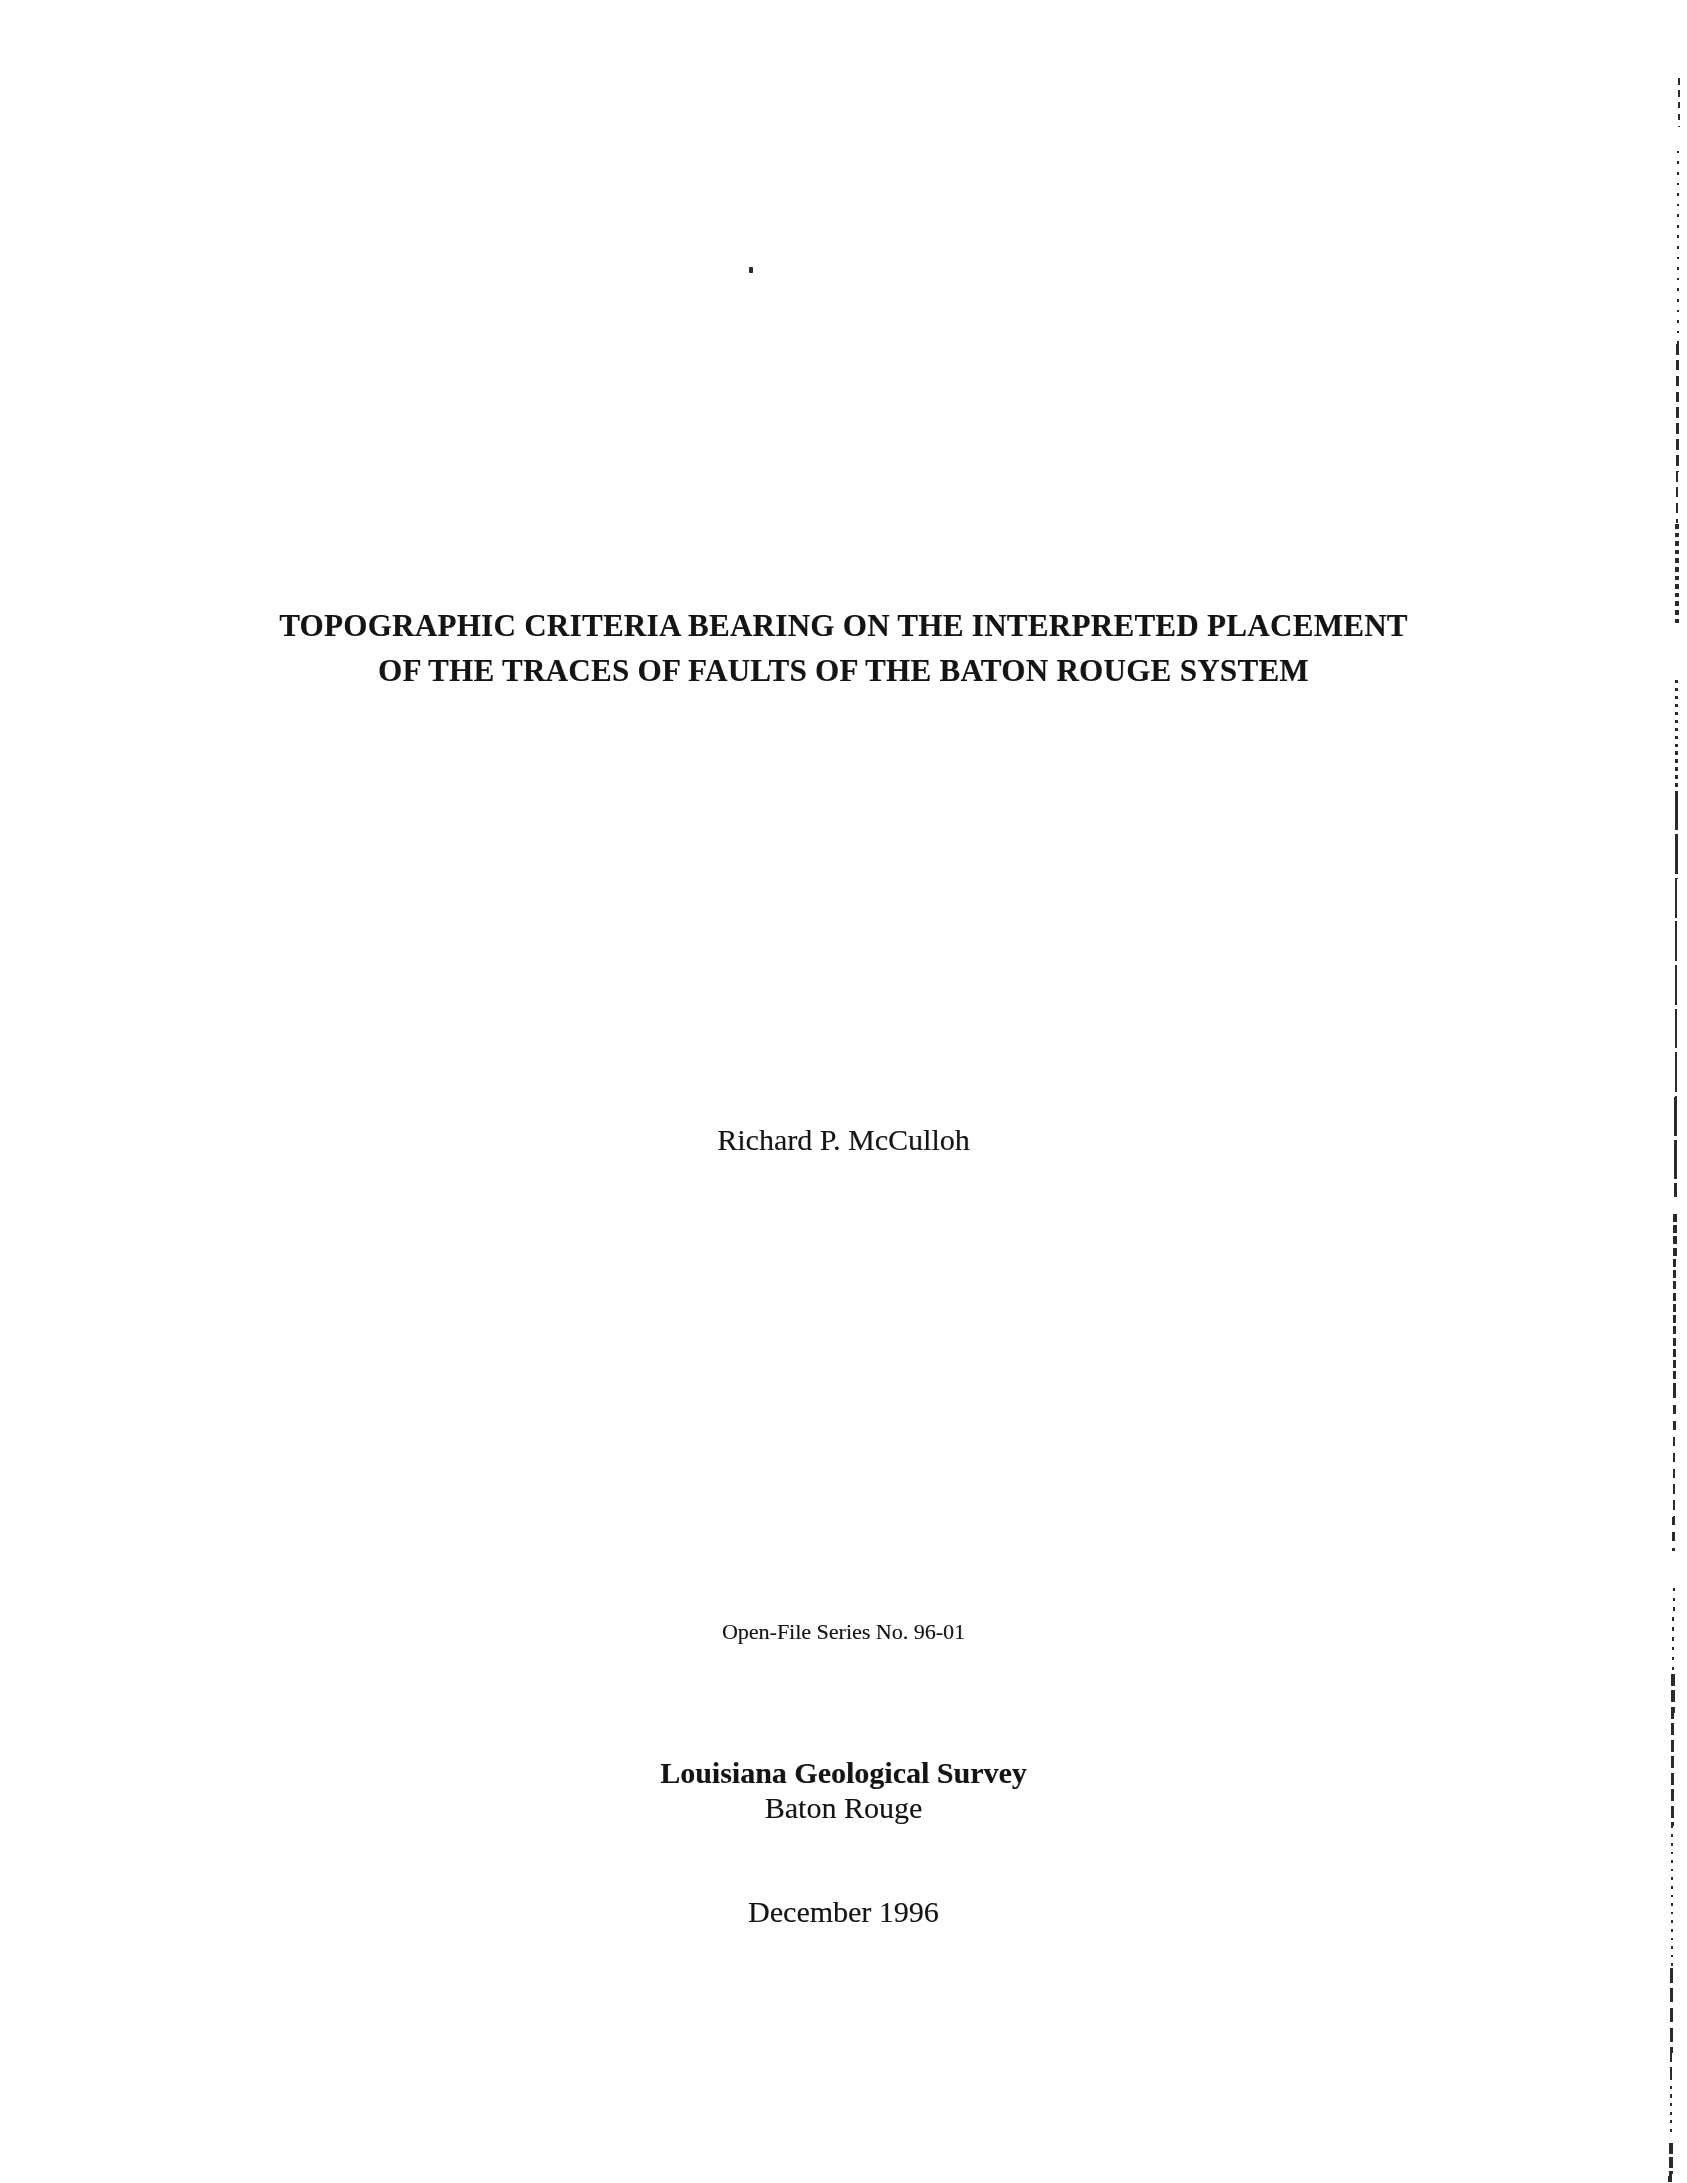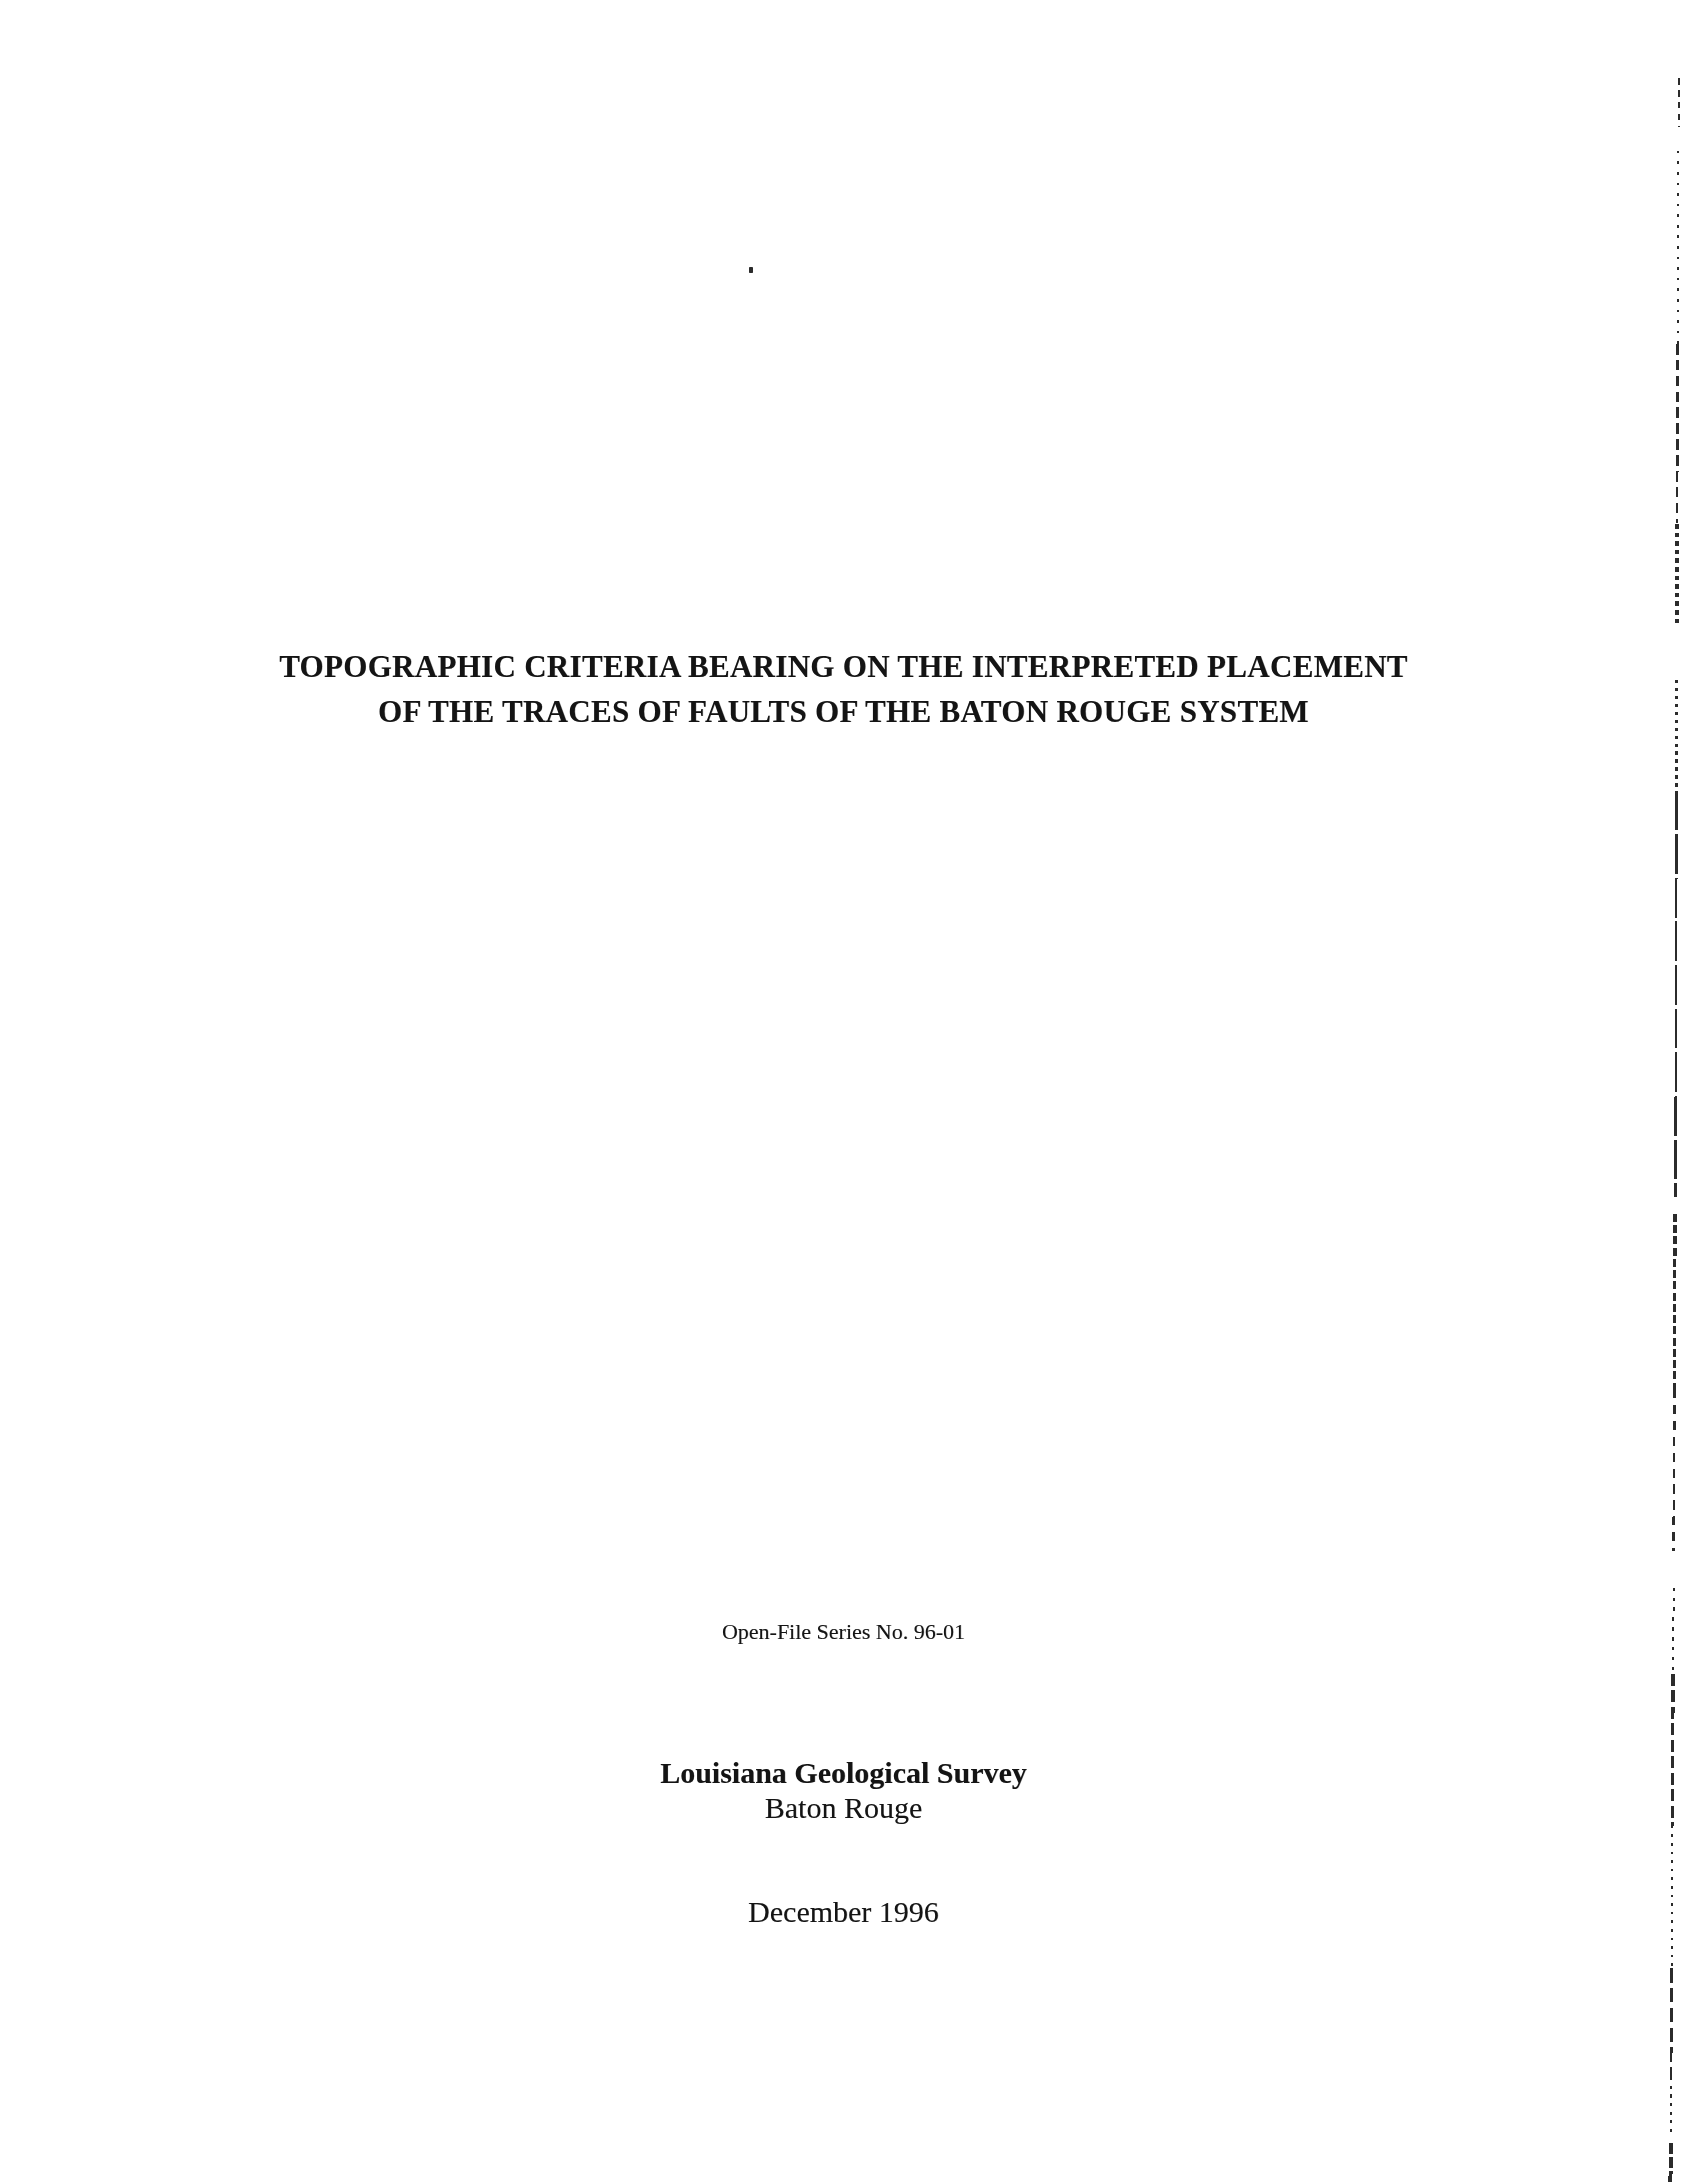--- a/index.html
+++ b/index.html
@@ -23,21 +23,20 @@
     text-align: center;
     white-space: nowrap;
     text-shadow: 0.4px 0.4px 0 rgba(20,20,20,0.35);
   }
   .report-title {
     top: 603px;
     font-size: 31px;
     font-weight: bold;
     line-height: 45px;
     letter-spacing: 0.3px;
-    margin-top: 41px;
   }
   .author {
     top: 1123px;
     font-size: 30px;
     line-height: 33px;
   }
   .series {
     top: 1615px;
     font-size: 22px;
     line-height: 33px;
@@ -79,20 +78,21 @@
 
 <div id="page">
 
   <div class="scan-speck"></div>
 
   <div class="center-line report-title">
     <div>TOPOGRAPHIC CRITERIA BEARING ON THE INTERPRETED PLACEMENT</div>
     <div>OF THE TRACES OF FAULTS OF THE BATON ROUGE SYSTEM</div>
   </div>
 
+  <div class="center-line author">Richard P. McCulloh</div>
 
   <div class="center-line series">Open-File Series No. 96-01</div>
 
   <div class="center-line publisher-block">
     <div class="publisher-name">Louisiana Geological Survey</div>
     <div>Baton Rouge</div>
   </div>
 
   <div class="center-line date">December 1996</div>
 

